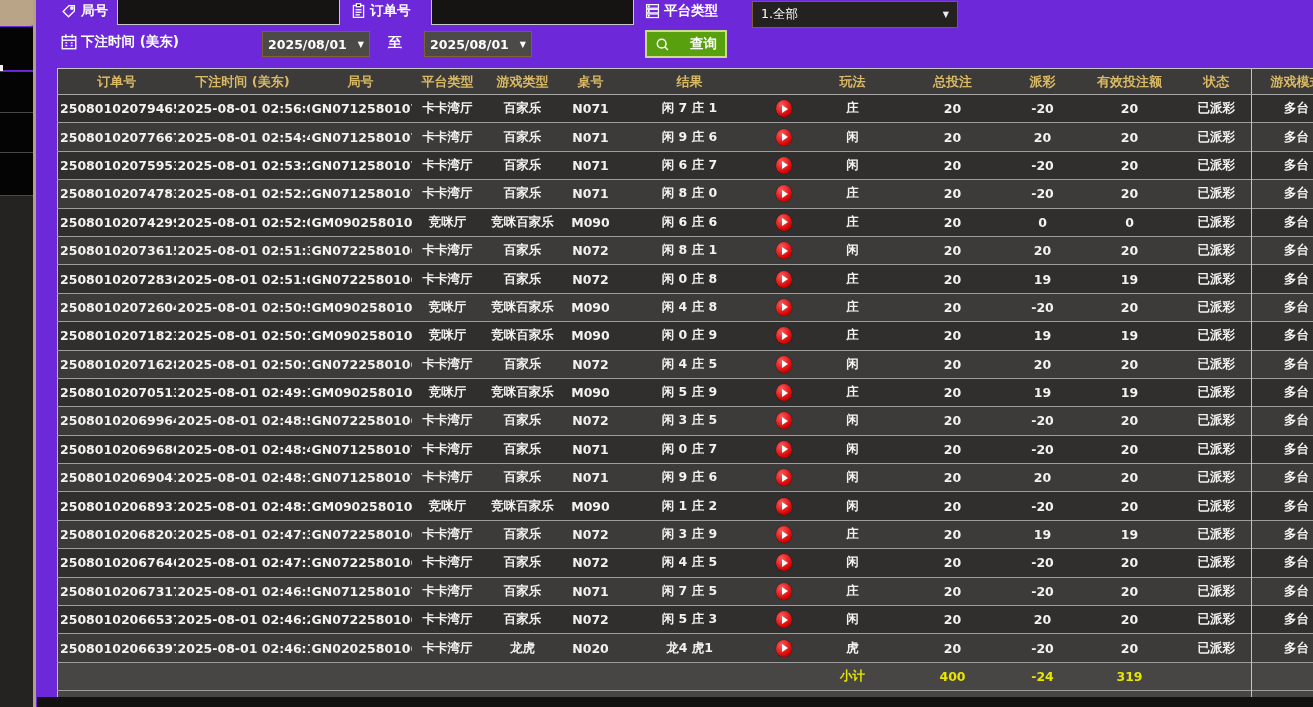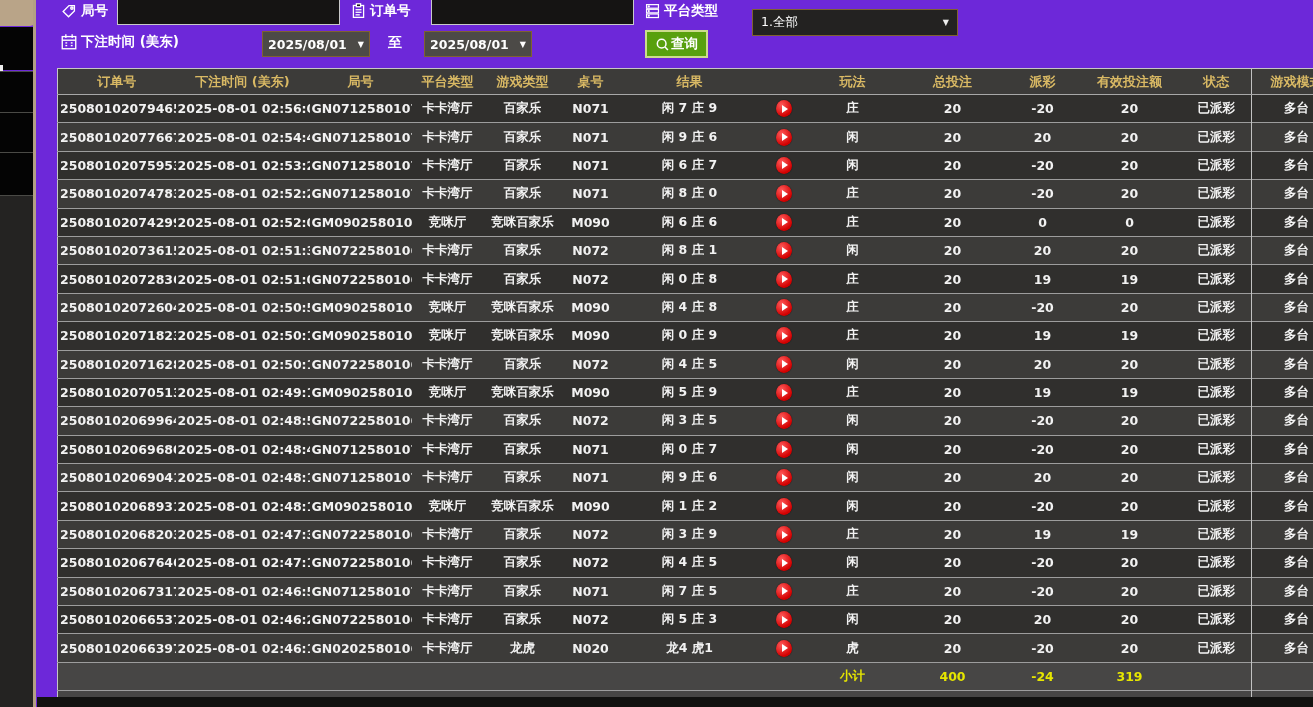--- a/index.html
+++ b/index.html
@@ -22,21 +22,21 @@
   .rail-frag{position:absolute;left:0;top:38px;width:7px;height:13px;border-left:3px solid #efefef;border-bottom:3px solid #efefef;}
   
   .flabel{position:absolute;color:#fff;font-size:13.5px;font-weight:bold;white-space:nowrap;display:flex;align-items:center;gap:3px;}
   .flabel svg{flex:0 0 auto;}
   .txtinput{position:absolute;background:#151413;border:1px solid #c9c9c9;height:25px;color:#eee;font-size:12px;padding:0 4px;box-sizing:content-box;outline:none;}
   .dropdown{position:absolute;background:#232221;border:1px solid #806131;height:25px;display:flex;align-items:center;color:#fff;font-size:12.5px;padding:0 8px;cursor:pointer;}
   .dropdown .arrow{margin-left:auto;font-size:8px;color:#eee;}
   .datebox{position:absolute;background:#4c4a47;border:1px solid #806131;height:24px;display:flex;align-items:center;justify-content:center;color:#fff;font-size:12.5px;font-weight:bold;cursor:pointer;gap:11px;}
   .datebox .arrow{font-size:8px;}
   .to-label{position:absolute;color:#fff;font-size:14px;font-weight:bold;}
-  .querybtn{position:absolute;background:#58a00e;border:2px solid #ccdc8d;height:24px;display:flex;align-items:center;justify-content:center;gap:1px;color:#fff;font-size:13.5px;font-weight:bold;cursor:pointer;padding:0 8px;}
+  .querybtn{position:absolute;background:#58a00e;border:2px solid #ccdc8d;height:24px;display:flex;align-items:center;justify-content:center;gap:20px;color:#fff;font-size:13.5px;font-weight:bold;cursor:pointer;padding:0 8px;}
   
   .table-wrap{position:absolute;left:57px;top:68px;width:1284px;}
   table.orders{border-collapse:collapse;table-layout:fixed;width:1284px;border:1px solid #c6c6c6;}
   table.orders th{
     background:#3c3b39;color:#d9b964;font-size:13px;font-weight:bold;
     height:25px;padding:0;text-align:center;border-bottom:1px solid #a8a8a8;white-space:nowrap;overflow:hidden;
   }
   table.orders td{
     color:#f2f2f2;font-size:12.5px;font-weight:bold;text-align:center;
     height:27.4px;padding:0 2px;white-space:nowrap;overflow:hidden;
@@ -101,21 +101,21 @@
     <svg width="17" height="18" viewBox="0 0 20 20" fill="none" stroke="#fff" stroke-width="1.4">
         <rect x="3" y="2.5" width="14" height="4.2"></rect>
         <rect x="3" y="8" width="14" height="4.2"></rect>
         <rect x="3" y="13.5" width="14" height="4.2"></rect>
         <circle cx="5.6" cy="4.6" r="0.6" fill="#fff"></circle>
         <circle cx="5.6" cy="10.1" r="0.6" fill="#fff"></circle>
         <circle cx="5.6" cy="15.6" r="0.6" fill="#fff"></circle>
       </svg>
     <span>平台类型</span>
   </div>
-  <div class="dropdown" style="left:752px;top:9px;width:188px;text-align:right;">
+  <div class="dropdown" style="left:752px;top:1px;width:188px;text-align:right;">
     <span>1.全部</span>
     <span class="arrow">▼</span>
   </div>
 
   <div class="flabel" style="left:60px;top:33px;">
     <svg width="18" height="18" viewBox="0 0 20 20" fill="none" stroke="#fff" stroke-width="1.5">
         <rect x="2.5" y="4" width="15" height="13.5"></rect>
         <line x1="6.5" y1="1.5" x2="6.5" y2="5.5"></line>
         <line x1="13.5" y1="1.5" x2="13.5" y2="5.5"></line>
         <line x1="2.5" y1="8" x2="17.5" y2="8"></line>
@@ -180,21 +180,21 @@
         </tr>
       </thead>
       <tbody>
           <tr class="odd">
             <td class="c-order">250801020794651</td>
             <td>2025-08-01 02:56:07</td>
             <td>GN0712580107R</td>
             <td>卡卡湾厅</td>
             <td>百家乐</td>
             <td>N071</td>
-            <td>闲 7 庄 9</td>
+            <td>闲 7 庄 1</td>
             <td><span class="play"></span></td>
             <td>庄</td>
             <td>20</td>
             <td class="pay-neg">-20</td>
             <td>20</td>
             <td class="st-green">已派彩</td>
             <td class="c-mode">多台</td>
           </tr>
           <tr class="even">
             <td class="c-order">250801020776675</td>

